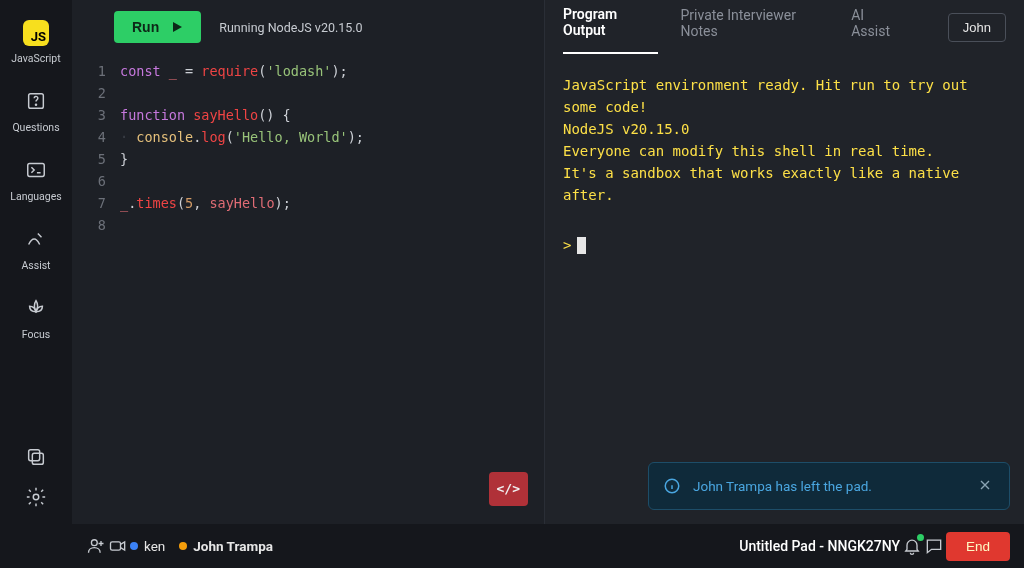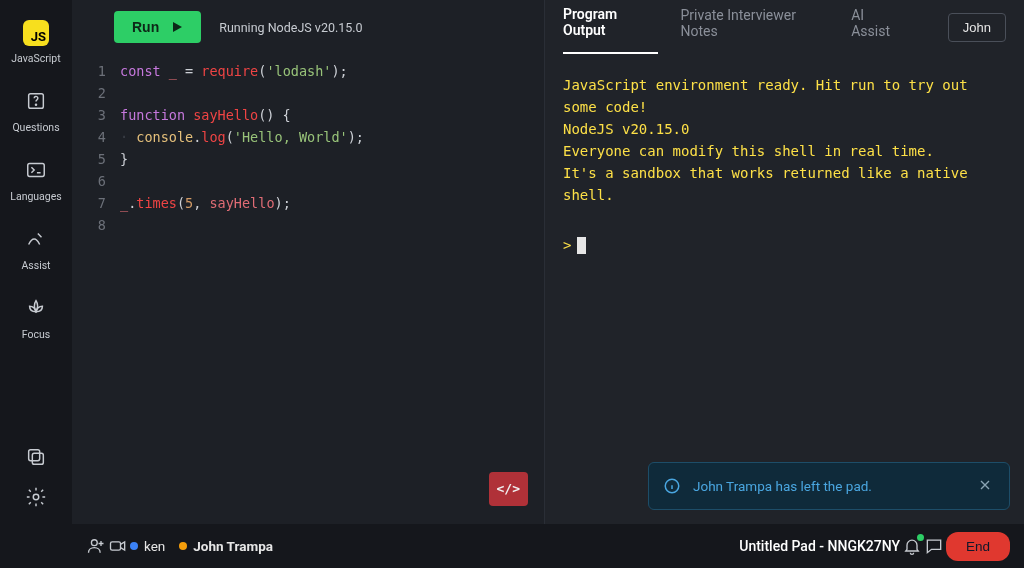--- a/index.html
+++ b/index.html
@@ -62,21 +62,21 @@
 .bottom-bar { height: 44px; background: #15171c; display: flex; align-items: center; padding: 0 14px; gap: 2px; font-size: 13.5px; color: #e6e6e6; }
 .bb-icon { width: 20px; height: 20px; color: #c7cbd1; cursor: pointer; }
 .participant { display: flex; align-items: center; gap: 6px; }
 .dot { width: 8px; height: 8px; border-radius: 50%; }
 .dot.blue { background: #3b82f6; }
 .dot.orange { background: #f59e0b; }
 .bb-spacer { flex: 1; }
 .pad-title { font-size: 14px; font-weight: 500; color: #fff; }
 .bell-wrap { position: relative; }
 .bell-dot { position: absolute; top: -2px; right: -2px; width: 7px; height: 7px; background: #2dce66; border-radius: 50%; }
-.end-btn { background: #e0382f; color: #0f172a; border: none; border-radius: 12px; padding: 7px 20px; font-size: 13.5px; font-weight: 500; cursor: pointer; }
+.end-btn { background: #e0382f; color: #fef9c3; border: none; border-radius: 4px; padding: 7px 20px; font-size: 13.5px; font-weight: 500; cursor: pointer; }
 
 svg { display: block; }
 </style>
 </head>
 <body>
 
 <div class="app">
   <div class="sidebar-left">
     <div class="sidebar-item">
       <div class="js-badge">JS</div>
@@ -173,21 +173,21 @@
           <div class="tab">Private Interviewer Notes</div>
           <div class="tab">AI Assist</div>
           <div class="tabs-spacer"></div>
           <button class="reset-btn">John</button>
         </div>
         <div class="console">
           <div id="console-lines">
               <div>JavaScript environment ready. Hit run to try out some code!</div>
               <div>NodeJS v20.15.0</div>
               <div>Everyone can modify this shell in real time.</div>
-              <div>It's a sandbox that works returned like a native shell.</div>
+              <div>It's a sandbox that works exactly like a native after.</div>
             </div>
           <div class="prompt-line">
             <span>&gt;</span>
             <span class="cursor-block"></span>
           </div>
         </div>
         <div class="toast-stack" id="toasts">
             <div class="toast">
               <span class="info-ico">
                 <svg width="18" height="18" viewBox="0 0 24 24" fill="none" stroke="currentColor" stroke-width="2">

